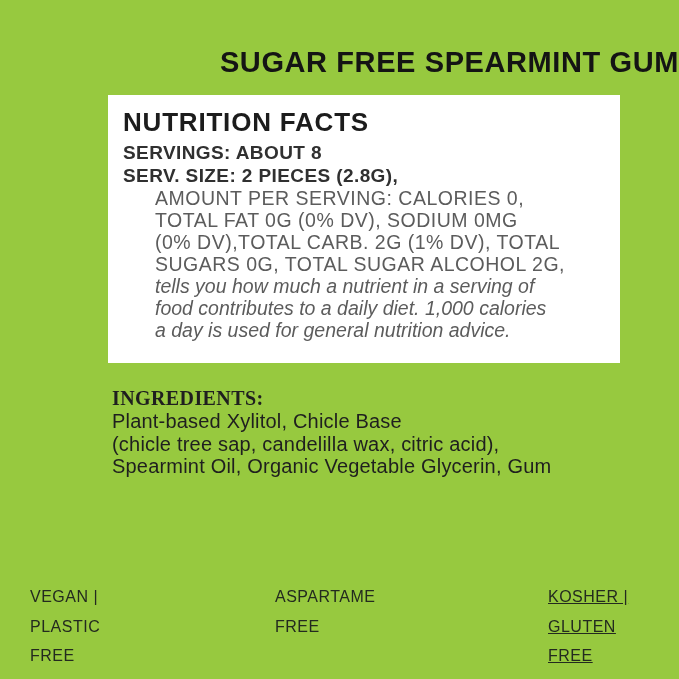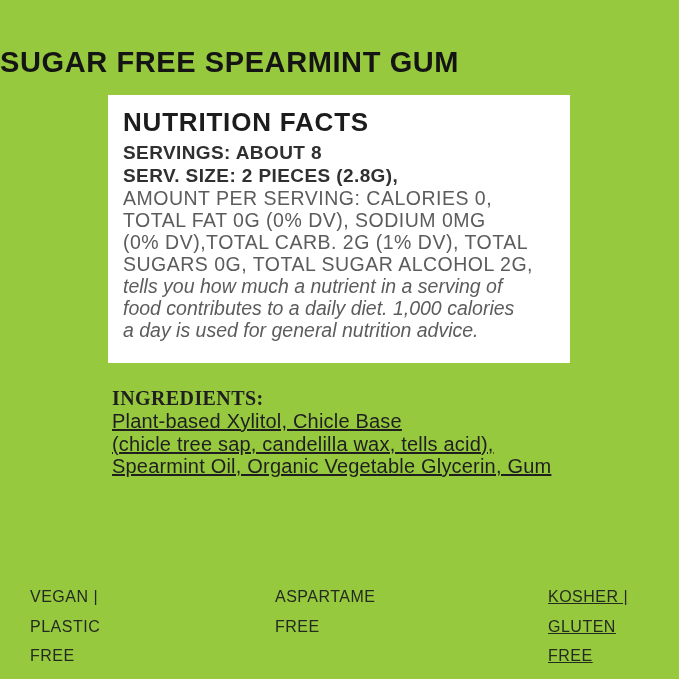--- a/index.html
+++ b/index.html
@@ -22,32 +22,32 @@
   }
   .canvas {
     position: absolute;
     inset: 0;
   }
   .title {
     position: absolute;
     top: 45px;
     left: 0;
     width: 100%;
-    text-align: left;
+    text-align: right;
     font-size: 29px;
     font-weight: bold;
     letter-spacing: 0.6px;
     color: var(--title_text);
     line-height: 34px;
   }
   .card {
     position: absolute;
     left: 108px;
     top: 95px;
-    width: 462px;
+    width: 512px;
     height: 268px;
     background: var(--card_bg);
     padding: 12px 10px 0 15px;
   }
   .card h2 {
     font-size: 26px;
     font-weight: bold;
     letter-spacing: 0.8px;
     color: var(--heading_text);
     line-height: 31px;
@@ -59,20 +59,21 @@
     letter-spacing: 0.4px;
     color: var(--serving_text);
     line-height: 23px;
   }
   .body-line {
     font-size: 19.5px;
     letter-spacing: 0.5px;
     color: var(--body_gray);
     line-height: 22px;
     white-space: nowrap;
+    margin-left: 32px;
   }
   .italic {
     font-style: italic;
     letter-spacing: 0px;
   }
   .ingredients {
     position: absolute;
     left: 112px;
     top: 386px;
     color: var(--ingredients_text);
@@ -83,21 +84,20 @@
     letter-spacing: 0.4px;
     line-height: 24px;
     font-family: Liberation Serif, serif;
   }
   .ing-line {
     font-size: 20px;
     font-weight: 500;
     letter-spacing: 0.2px;
     line-height: 22.5px;
     white-space: nowrap;
-    text-decoration: underline;
   }
   .claim {
     position: absolute;
     top: 582px;
     font-size: 16px;
     font-weight: 400;
     letter-spacing: 0.5px;
     color: var(--claims_text);
     line-height: 29.5px;
     white-space: nowrap;
@@ -122,21 +122,21 @@
     <div class="body-line">(0% DV),TOTAL CARB. 2G (1% DV), TOTAL</div>
     <div class="body-line">SUGARS 0G, TOTAL SUGAR ALCOHOL 2G,</div>
     <div class="body-line italic">tells you how much a nutrient in a serving of</div>
     <div class="body-line italic">food contributes to a daily diet. 1,000 calories</div>
     <div class="body-line italic">a day is used for general nutrition advice.</div>
   </section>
 
   <section class="ingredients">
     <div class="ing-heading">INGREDIENTS:</div>
     <div class="ing-line">Plant-based Xylitol, Chicle Base</div>
-    <div class="ing-line">(chicle tree sap, candelilla wax, tells acid),</div>
+    <div class="ing-line">(chicle tree sap, candelilla wax, citric acid),</div>
     <div class="ing-line">Spearmint Oil, Organic Vegetable Glycerin, Gum</div>
   </section>
 
   <div class="claim claim-left">
     <div>VEGAN |</div>
     <div>PLASTIC</div>
     <div>FREE</div>
   </div>
 
   <div class="claim claim-mid">

